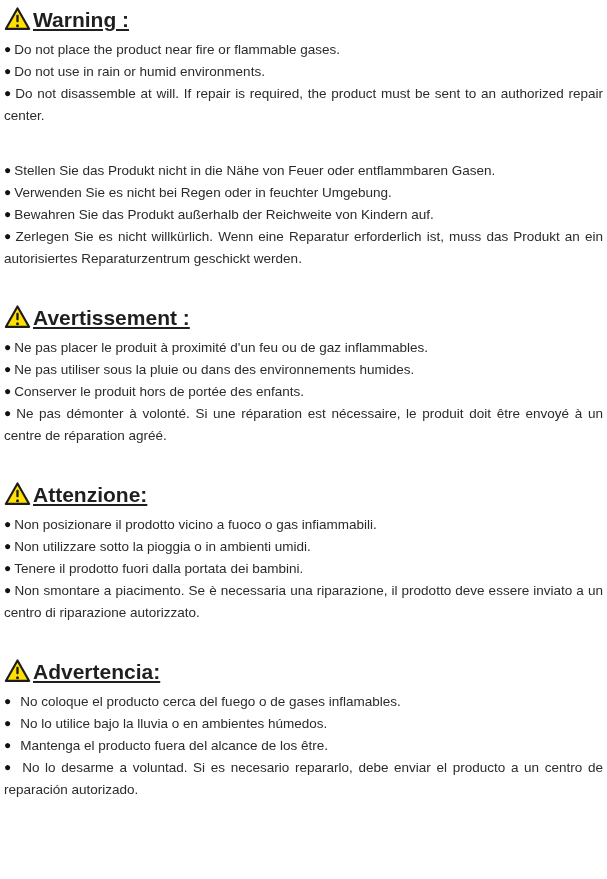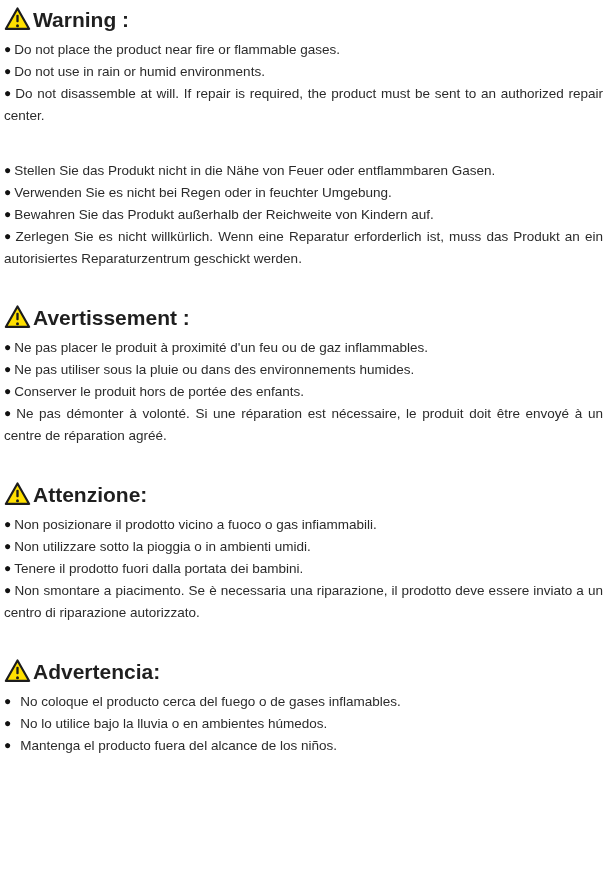--- a/index.html
+++ b/index.html
@@ -24,20 +24,21 @@
     margin-bottom: 0;
   }
   .heading {
     display: flex;
     align-items: center;
     margin: 0 0 5px 0;
     font-size: 21px;
     font-weight: bold;
     color: #1f1f1f;
     line-height: 29px;
+    text-decoration: underline;
   }
   .heading .icon {
     display: inline-flex;
     margin-right: 2px;
     position: relative;
     top: -1px;
   }
   .item {
     margin: 0;
     font-size: 13.5px;
@@ -124,16 +125,17 @@
         <svg width="27" height="25" viewBox="0 0 32 30" aria-hidden="true">
           <path d="M16 3 L30 27.5 H2 Z" fill="#FFE000" stroke="#1C1C1C" stroke-width="2.6" stroke-linejoin="round"></path>
           <rect x="14.6" y="10.5" width="2.8" height="9" rx="1.2" fill="#1C1C1C"></rect>
           <circle cx="16" cy="23.6" r="1.8" fill="#1C1C1C"></circle>
         </svg>
       </span>
       <span>Advertencia:</span>
     </h2>
     <p class="item"><span class="bullet">●</span><span>No coloque el producto cerca del fuego o de gases inflamables.</span></p>
     <p class="item"><span class="bullet">●</span><span>No lo utilice bajo la lluvia o en ambientes húmedos.</span></p>
-    <p class="item"><span class="bullet">●</span><span>Mantenga el producto fuera del alcance de los niños.</span></p>
+    <p class="item"><span class="bullet">●</span><span>Mantenga el producto fuera del alcance de los être.</span></p>
+    <p class="item"><span class="bullet">●</span><span>No lo desarme a voluntad. Si es necesario repararlo, debe enviar el producto a un centro de reparación autorizado.</span></p>
   </section>
 
 </div>
 
 </body></html>

